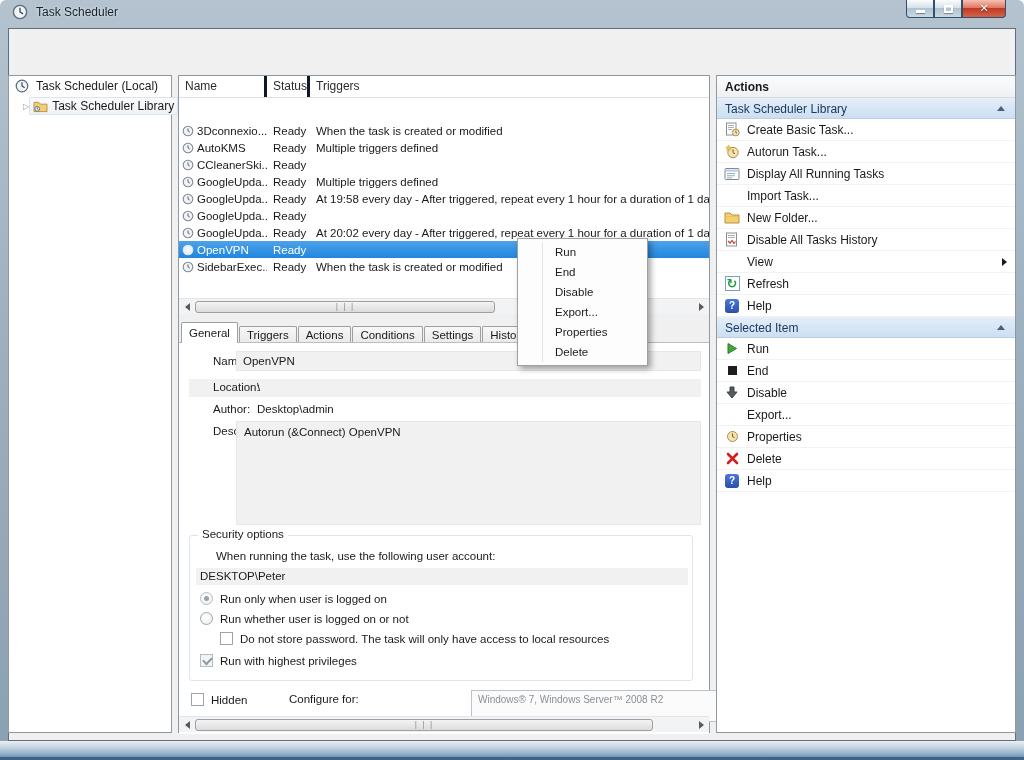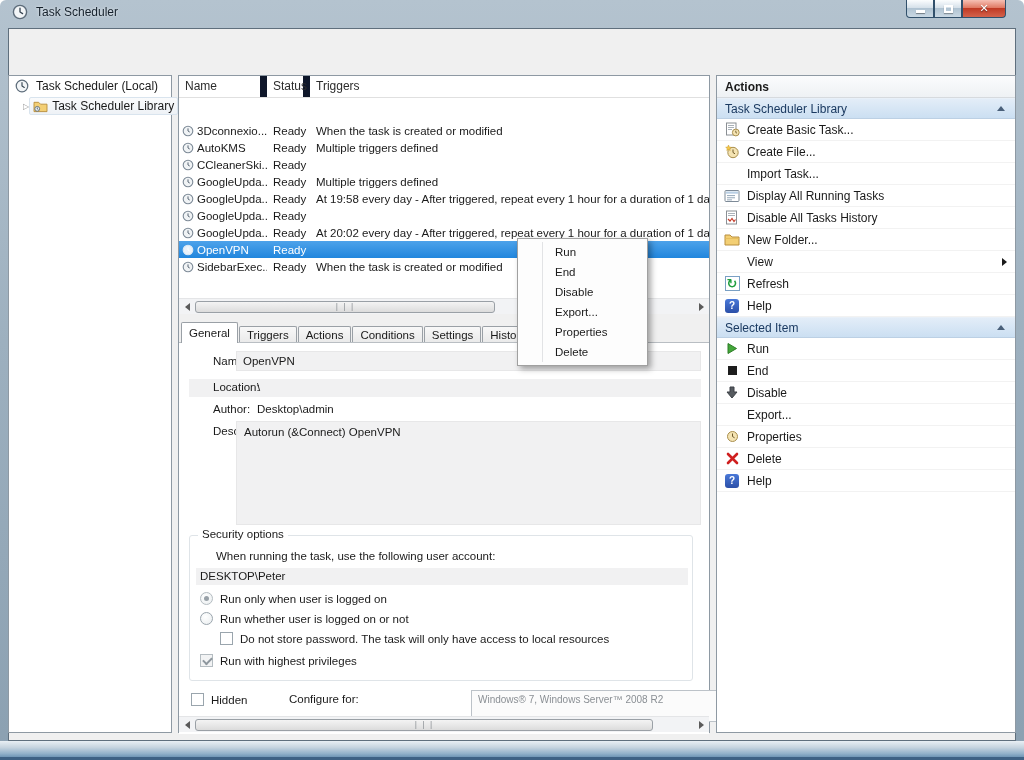--- a/index.html
+++ b/index.html
@@ -45,21 +45,21 @@
   .tree-root { padding-left:6px; }
   .tree-child { padding-left:14px; }
   .tree-expander { color:#9a9a9a; font-size:8px; width:10px; }
   .tree-sel { display:flex; align-items:center; border:1px solid #d9e4ee; background:linear-gradient(180deg,#fafbfc,#eef2f6); border-radius:2px; padding:0 3px; height:18px; }
   .tree-label { margin-left:4px; }
 
   
   #center { left:178px; top:75px; width:532px; height:658px; }
   #list-header { position:absolute; left:0; top:0; width:100%; height:22px; background:#fff;
                  border-bottom:1px solid #e0e0e0; display:flex; font-size:12px; color:#2c2c2c; }
-  .hcell { padding:3px 0 0 6px; border-right:7px solid #0f172a; height:100%; }
+  .hcell { padding:3px 0 0 6px; border-right:3px solid #0f172a; height:100%; }
   .hcell.c-name { width:88px; } .hcell.c-status { width:43px; } .hcell.c-trig { flex:1; border-right:none; }
   #list-rows { position:absolute; left:0; top:22px; width:100%;margin-top:24px; }
   .lrow { display:flex; align-items:center; height:17px; font-size:11.5px; color:#1a1a1a; white-space:nowrap; }
   .lrow .cell { overflow:hidden; text-overflow:clip; }
   .cell.c-name { width:88px; display:flex; align-items:center; padding-left:3px; }
   .cell.c-status { width:43px; padding-left:6px; }
   .cell.c-trig { flex:1; padding-left:6px; }
   .lrow.selected { background:linear-gradient(180deg,#4da2ea 0%,#2186dd 100%); color:#fff; }
   .row-clock { width:12px; height:12px; margin-right:3px; flex:0 0 auto; }
 
@@ -447,59 +447,59 @@
       <span class="act-label">Create Basic Task...</span>
     </div>
     <div class="act-item">
       <span class="act-icon">
           <svg width="15" height="15" viewBox="0 0 15 15">
             <circle cx="8" cy="8.5" r="5.2" fill="#f4e3b2" stroke="#a98f4e"></circle>
             <path d="M8 5.5 V8.5 L10 9.8" stroke="#6e5a2a" stroke-width="1" fill="none"></path>
             <path d="M3.5 1 L4.3 3 L6.3 3.3 L4.8 4.6 L5.2 6.6 L3.5 5.5 L1.8 6.6 L2.2 4.6 L0.7 3.3 L2.7 3 Z" fill="#f7c84a" stroke="#c79a2a" stroke-width="0.5"></path>
           </svg>
         </span>
-      <span class="act-label">Create File...</span>
-    </div>
-    <div class="act-item">
-      <span class="act-icon"></span>
-      <span class="act-label">Import Task...</span>
+      <span class="act-label">Autorun Task...</span>
     </div>
     <div class="act-item">
       <span class="act-icon">
           <svg width="16" height="14" viewBox="0 0 16 14">
             <rect x="1" y="1.5" width="14" height="11" rx="1" fill="#fff" stroke="#7d8a97"></rect>
             <rect x="2" y="2.5" width="12" height="2.2" fill="#b9cfe4"></rect>
             <rect x="3" y="6" width="8" height="1.1" fill="#9fb0bf"></rect>
             <rect x="3" y="8.2" width="8" height="1.1" fill="#9fb0bf"></rect>
             <rect x="3" y="10.3" width="5" height="1.1" fill="#9fb0bf"></rect>
           </svg>
         </span>
       <span class="act-label">Display All Running Tasks</span>
     </div>
     <div class="act-item">
+      <span class="act-icon"></span>
+      <span class="act-label">Import Task...</span>
+    </div>
+    <div class="act-item">
+      <span class="act-icon">
+          <svg width="16" height="13" viewBox="0 0 16 13">
+            <path d="M1 3 L1 12 L15 12 L15 4 L8 4 L6 2 L1 2 Z" fill="#f3cf74" stroke="#b98f3e"></path>
+            <path d="M1 5.5 L15 5.5" stroke="#e2ba58" stroke-width="0.8"></path>
+          </svg>
+        </span>
+      <span class="act-label">New Folder...</span>
+    </div>
+    <div class="act-item">
       <span class="act-icon">
           <svg width="14" height="15" viewBox="0 0 14 15">
             <rect x="1.5" y="1" width="10" height="13" fill="#fff" stroke="#8a8f94"></rect>
             <rect x="3" y="3" width="7" height="1" fill="#aab2b9"></rect>
             <rect x="3" y="5" width="7" height="1" fill="#aab2b9"></rect>
             <path d="M3 9 L5 11 L7 8.5 L9 11.5 L10.5 9.5" stroke="#c43c2a" stroke-width="1.2" fill="none"></path>
           </svg>
         </span>
       <span class="act-label">Disable All Tasks History</span>
     </div>
     <div class="act-item">
-      <span class="act-icon">
-          <svg width="16" height="13" viewBox="0 0 16 13">
-            <path d="M1 3 L1 12 L15 12 L15 4 L8 4 L6 2 L1 2 Z" fill="#f3cf74" stroke="#b98f3e"></path>
-            <path d="M1 5.5 L15 5.5" stroke="#e2ba58" stroke-width="0.8"></path>
-          </svg>
-        </span>
-      <span class="act-label">New Folder...</span>
-    </div>
-    <div class="act-item">
       <span class="act-icon"></span>
       <span class="act-label">View</span>
       <span class="submenu-arrow"></span>
     </div>
     <div class="act-item">
       <span class="act-icon">
           <span style="width:15px;height:15px;border:1px solid #7aa0c4;background:#fff;display:flex;align-items:center;justify-content:center;">
             <span class="refresh-glyph">↻</span>
           </span>
         </span>

